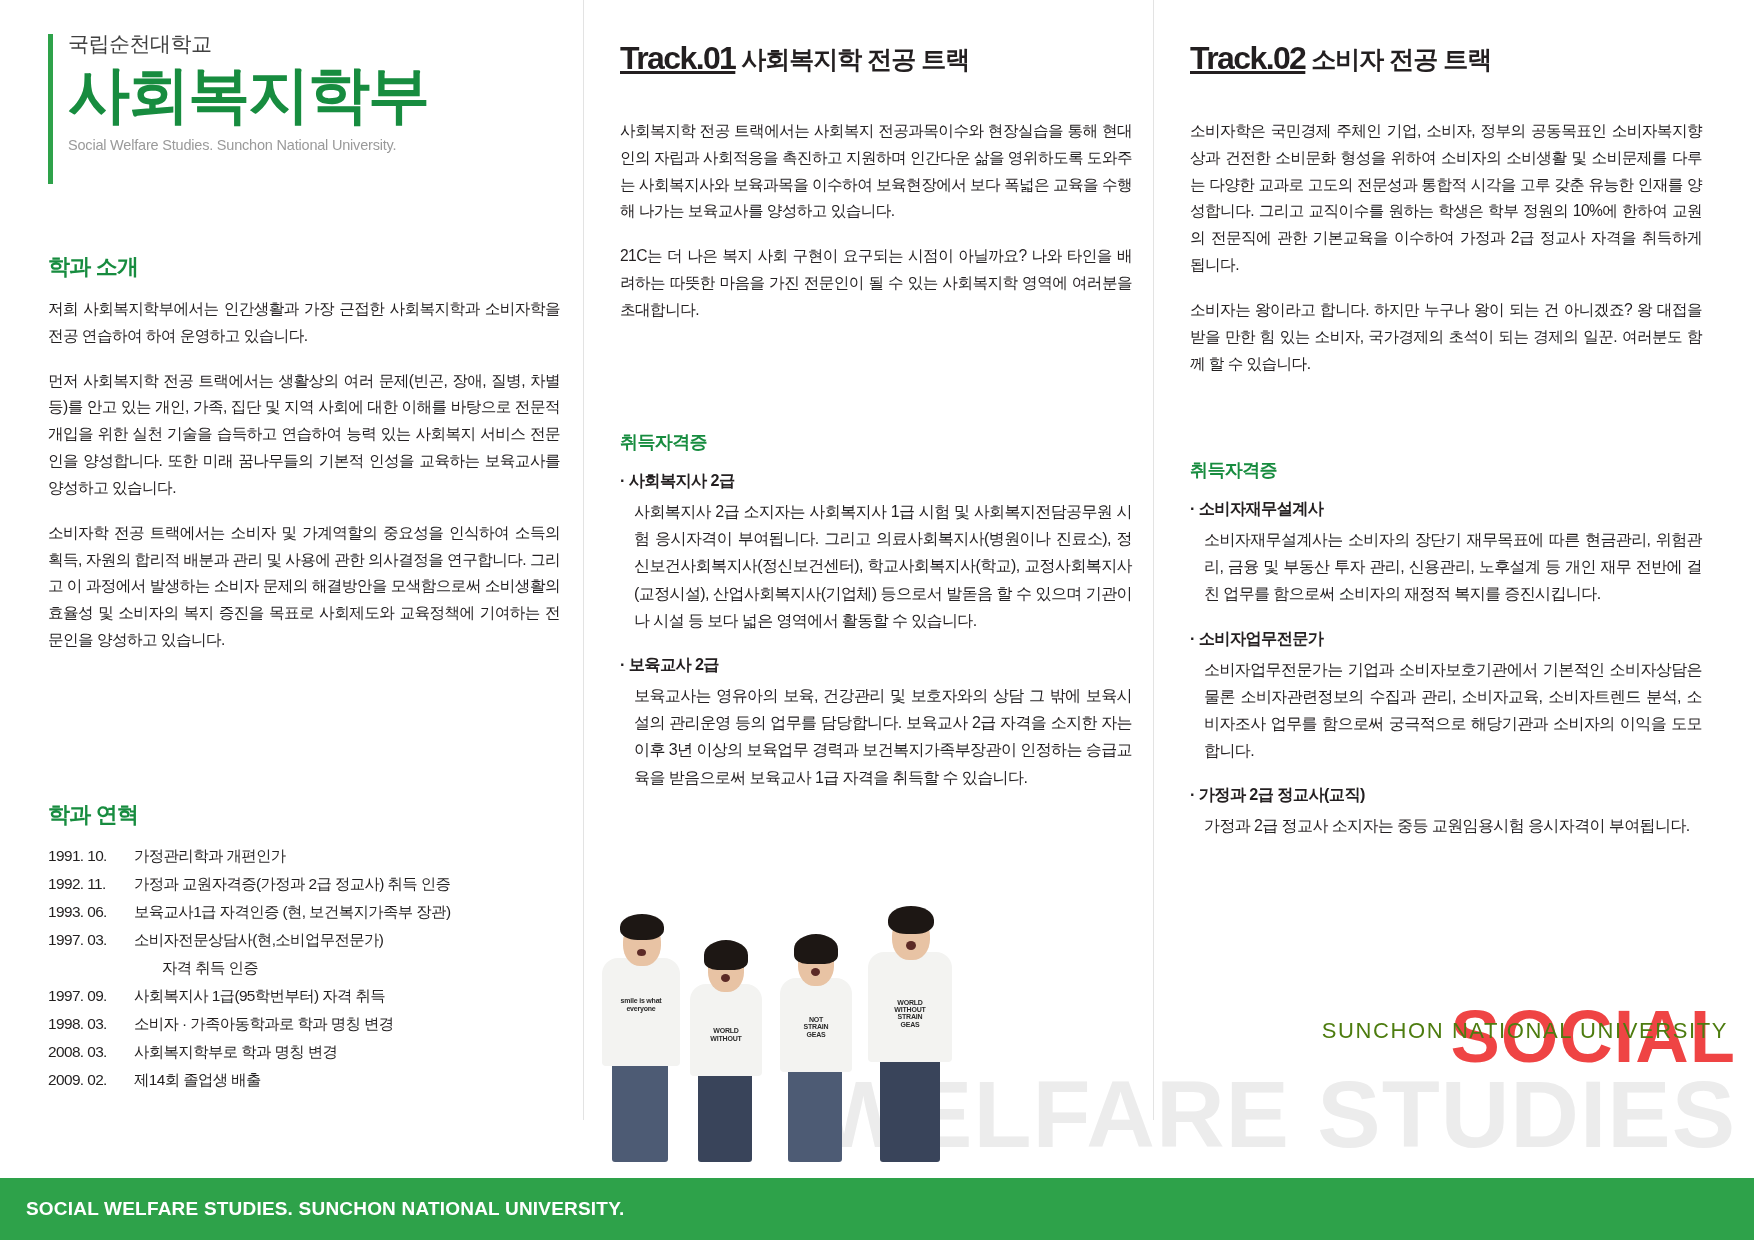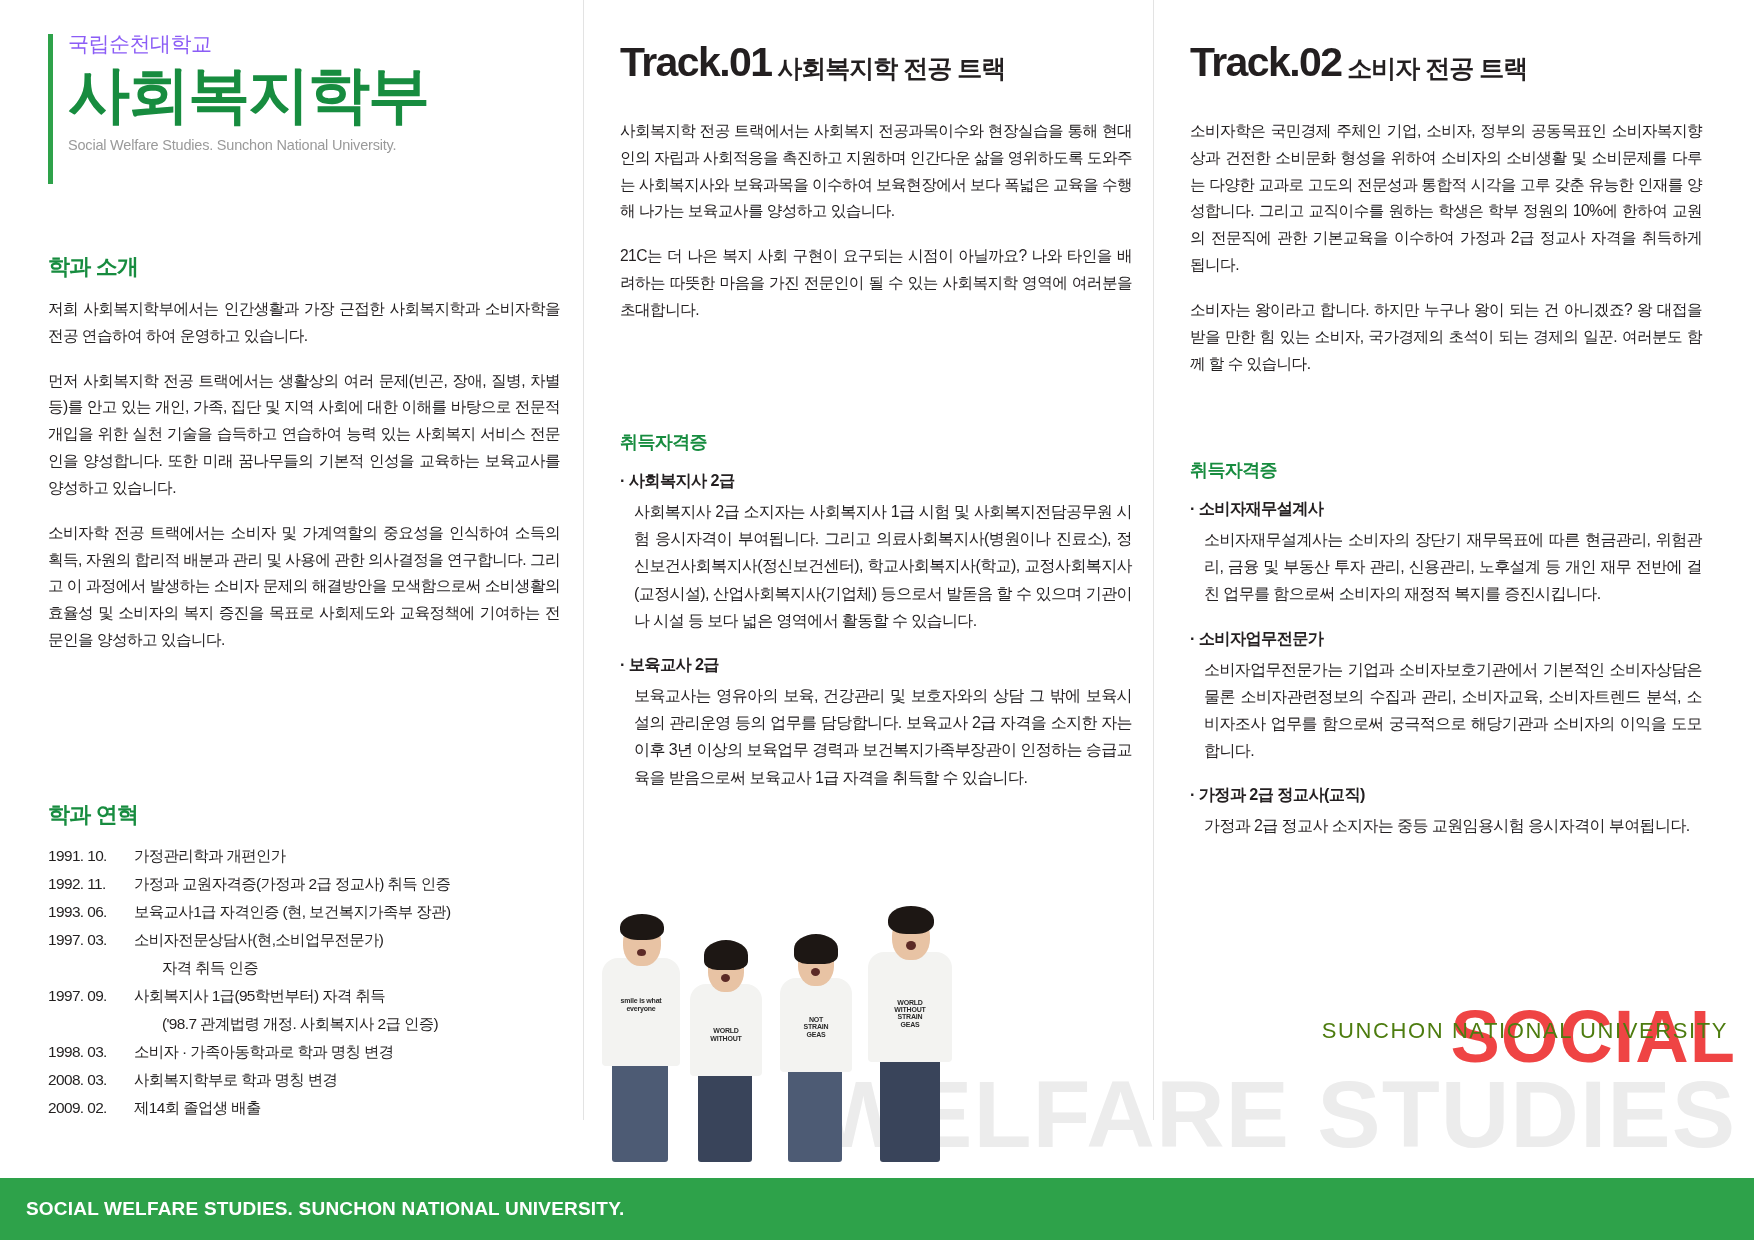--- a/index.html
+++ b/index.html
@@ -45,21 +45,21 @@
   }
   .masthead .green-bar {
     position: absolute;
     left: 0; top: 4px;
     width: 5px; height: 150px;
     background: #2ea24a;
   }
   .masthead .inner { padding-left: 20px; }
   .uni-name {
     font-size: 21px;
-    color: #8b5cf6;
+    color: #404040;
     letter-spacing: -0.5px;
     margin: 0 0 2px 0;
     font-weight: 400;
   }
   .dept-name {
     font-size: 62px;
     line-height: 1.12;
     color: #178c3f;
     letter-spacing: -2px;
     margin: 0;
@@ -119,25 +119,26 @@
   .hist-list li.cont .yr { visibility: hidden; }
   .hist-list li.cont .tx { padding-left: 28px; }
 
   
   .track-head {
     display: flex;
     align-items: flex-end;
     margin-bottom: 26px;
   }
   .track-no {
-    font-size: 41px;
+    font-size: 32px;
     font-weight: 700;
     letter-spacing: -1.6px;
     color: #231f20;
     line-height: 1;
+    text-decoration: underline;
   }
   .track-title {
     font-size: 25px;
     font-weight: 700;
     letter-spacing: -1px;
     color: #231f20;
     line-height: 1;
     padding-bottom: 2px;
     margin-left: 6px;
   }
@@ -321,24 +322,20 @@
           <span class="yr">1997. 03.</span>
           <span class="tx">소비자전문상담사(현,소비업무전문가)</span>
         </li>
       <li class="cont">
           <span class="yr"></span>
           <span class="tx">자격 취득 인증</span>
         </li>
       <li>
           <span class="yr">1997. 09.</span>
           <span class="tx">사회복지사 1급(95학번부터) 자격 취득</span>
-        </li>
-      <li class="cont">
-          <span class="yr"></span>
-          <span class="tx">('98.7 관계법령 개정. 사회복지사 2급 인증)</span>
         </li>
       <li>
           <span class="yr">1998. 03.</span>
           <span class="tx">소비자 · 가족아동학과로 학과 명칭 변경</span>
         </li>
       <li>
           <span class="yr">2008. 03.</span>
           <span class="tx">사회복지학부로 학과 명칭 변경</span>
         </li>
       <li>

